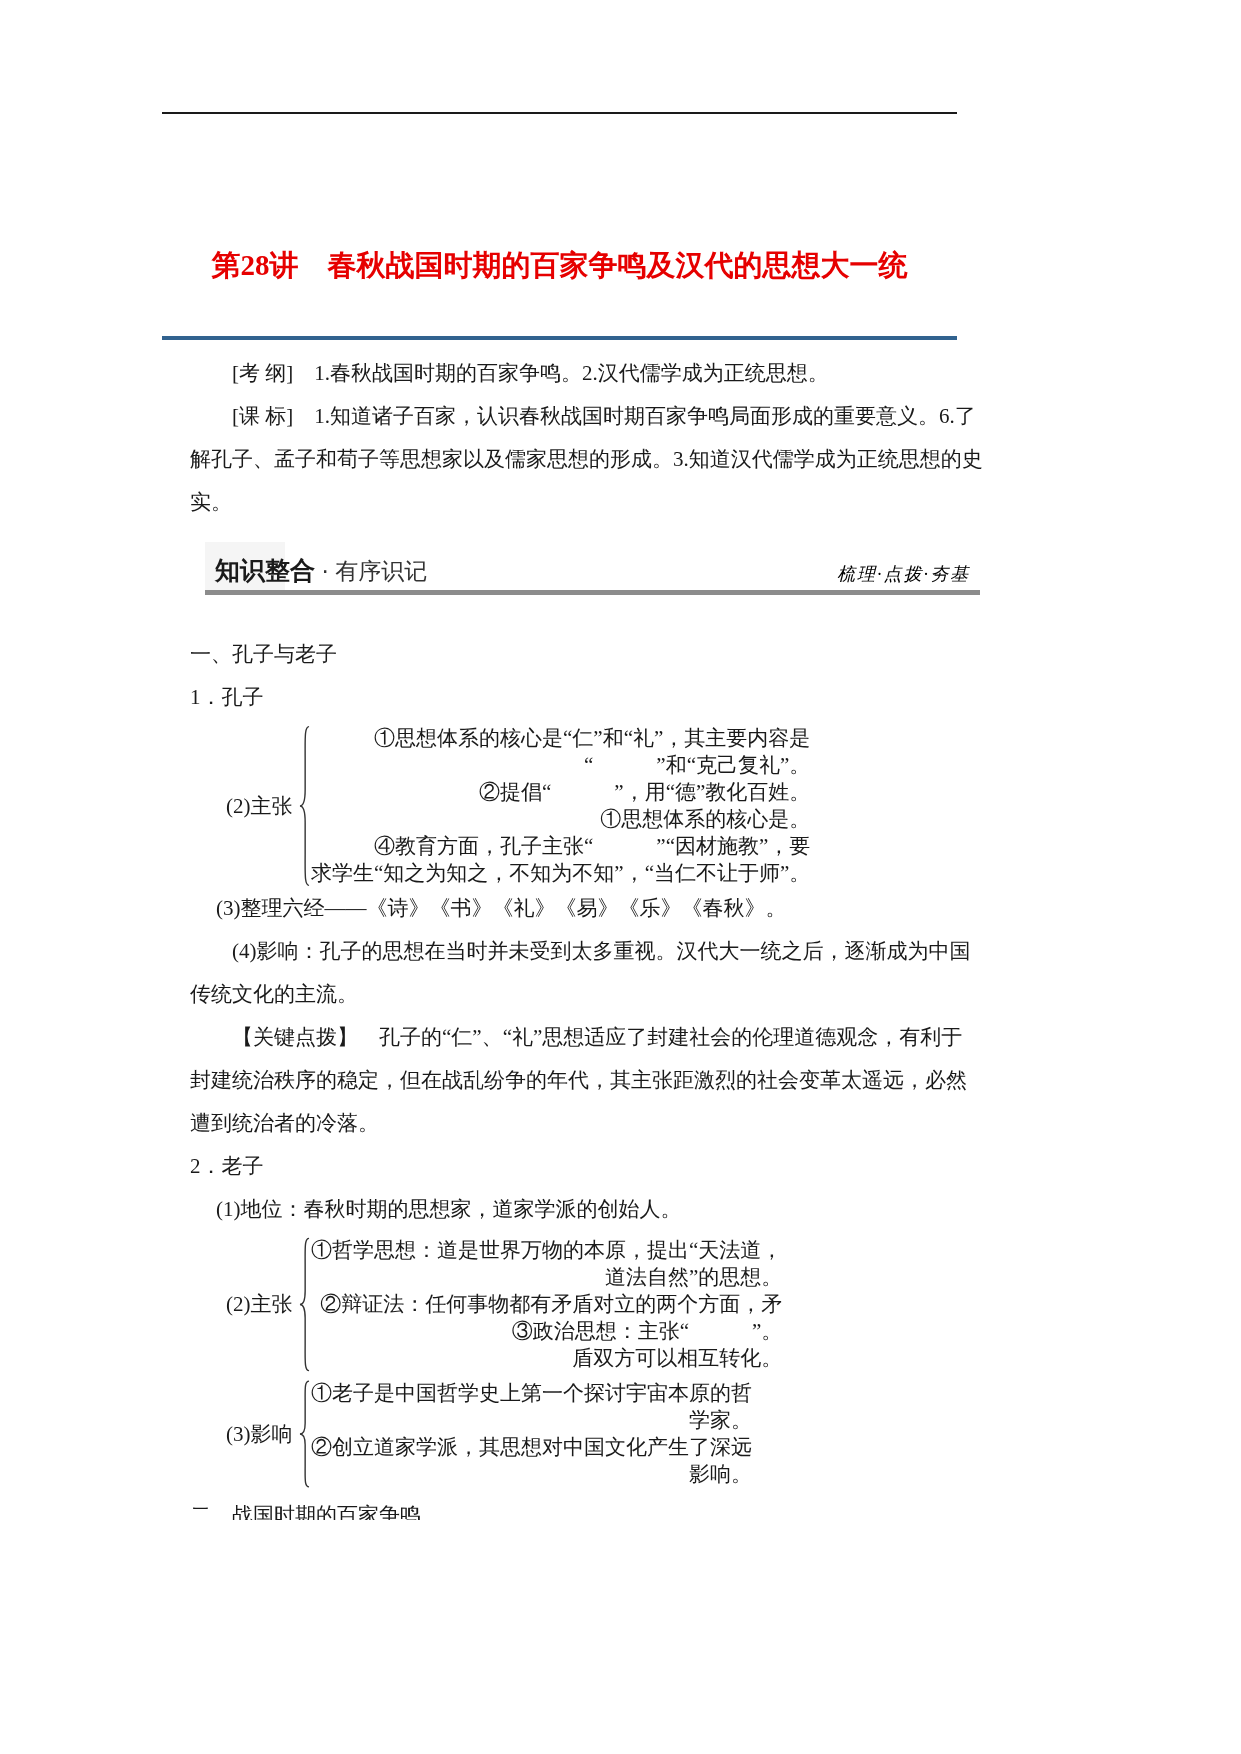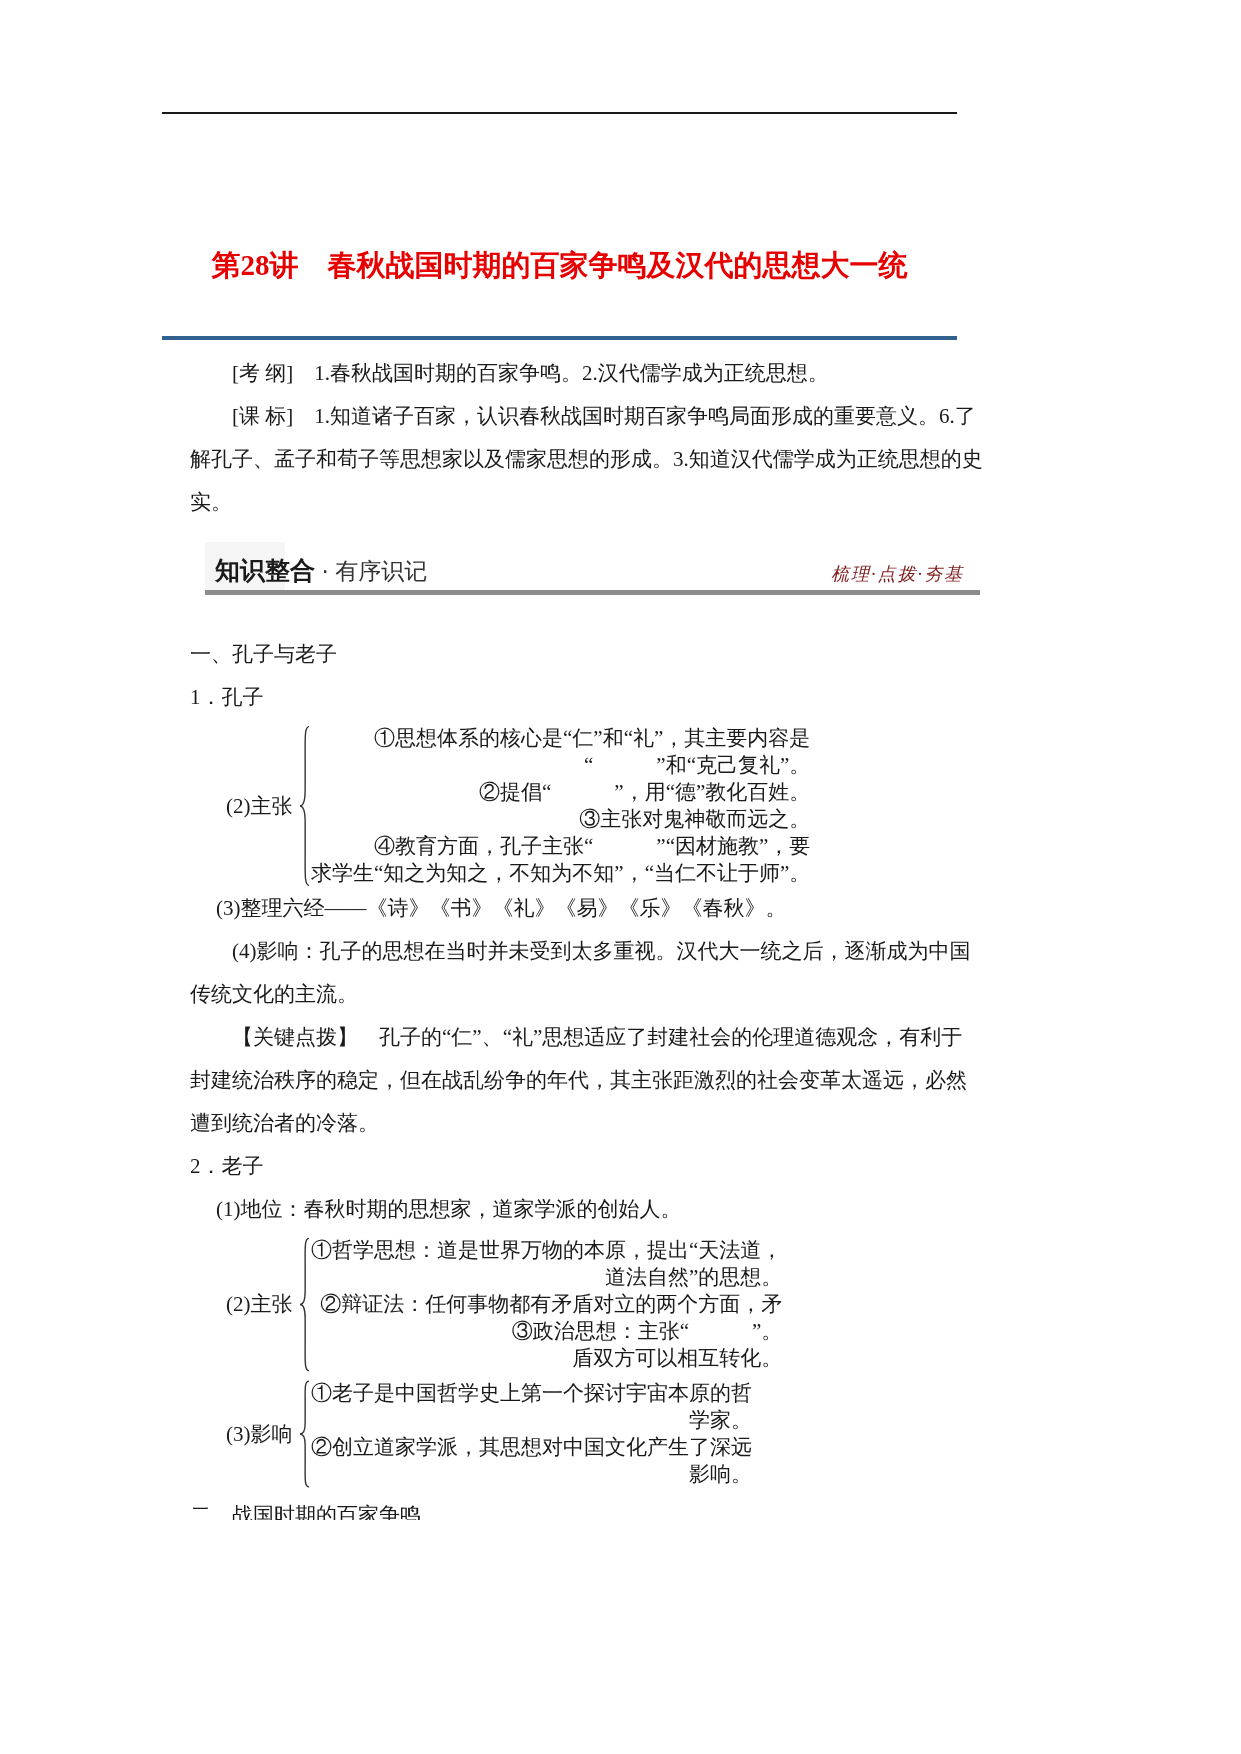--- a/index.html
+++ b/index.html
@@ -72,25 +72,25 @@
     white-space: nowrap;
   }
   .banner-left .light {
     font-weight: normal;
     font-size: 23px;
     color: #333333;
   }
   .banner-left .dot { font-weight: normal; color: #333; padding: 0 6px; }
   .banner-right {
     position: absolute;
-    right: 16px; bottom: 9px;
+    right: 10px; bottom: 9px;
     font-size: 18px;
     font-style: italic;
     letter-spacing: 2px;
-    color: #7f1d1d;
+    color: #000000;
     white-space: nowrap;
   }
 
   .body-block { margin-top: 38px; }
 
   .brace-group {
     display: flex;
     align-items: center;
     margin-left: 36px;
     margin-top: 6px;
@@ -153,21 +153,21 @@
       <div class="bg-label">(2)主张</div>
       <div class="bg-brace">
         <svg viewBox="0 0 20 100" preserveAspectRatio="none" aria-hidden="true">
           <path d="M17 1 C10 1 11 8 11 20 L11 40 C11 47 8 50 3 50 C8 50 11 53 11 60 L11 80 C11 92 10 99 17 99" fill="none" stroke="#333333" stroke-width="1.4" vector-effect="non-scaling-stroke"></path>
         </svg>
       </div>
       <div class="bg-lines">
         <div class="line">①思想体系的核心是“仁”和“礼”，其主要内容是</div>
         <div class="line">“　　　”和“克己复礼”。</div>
         <div class="line">②提倡“　　　”，用“德”教化百姓。</div>
-        <div class="line">③主张对鬼神敬而远之。</div>
+        <div class="line">①思想体系的核心是。</div>
         <div class="line">④教育方面，孔子主张“　　　”“因材施教”，要</div>
         <div class="line">求学生“知之为知之，不知为不知”，“当仁不让于师”。</div>
       </div>
     </div>
 
     <div class="line indent-item">(3)整理六经——《诗》《书》《礼》《易》《乐》《春秋》。</div>
     <div class="line indent-first">(4)影响：孔子的思想在当时并未受到太多重视。汉代大一统之后，逐渐成为中国</div>
     <div class="line">传统文化的主流。</div>
 
     <div class="line indent-first">【关键点拨】　孔子的“仁”、“礼”思想适应了封建社会的伦理道德观念，有利于</div>

